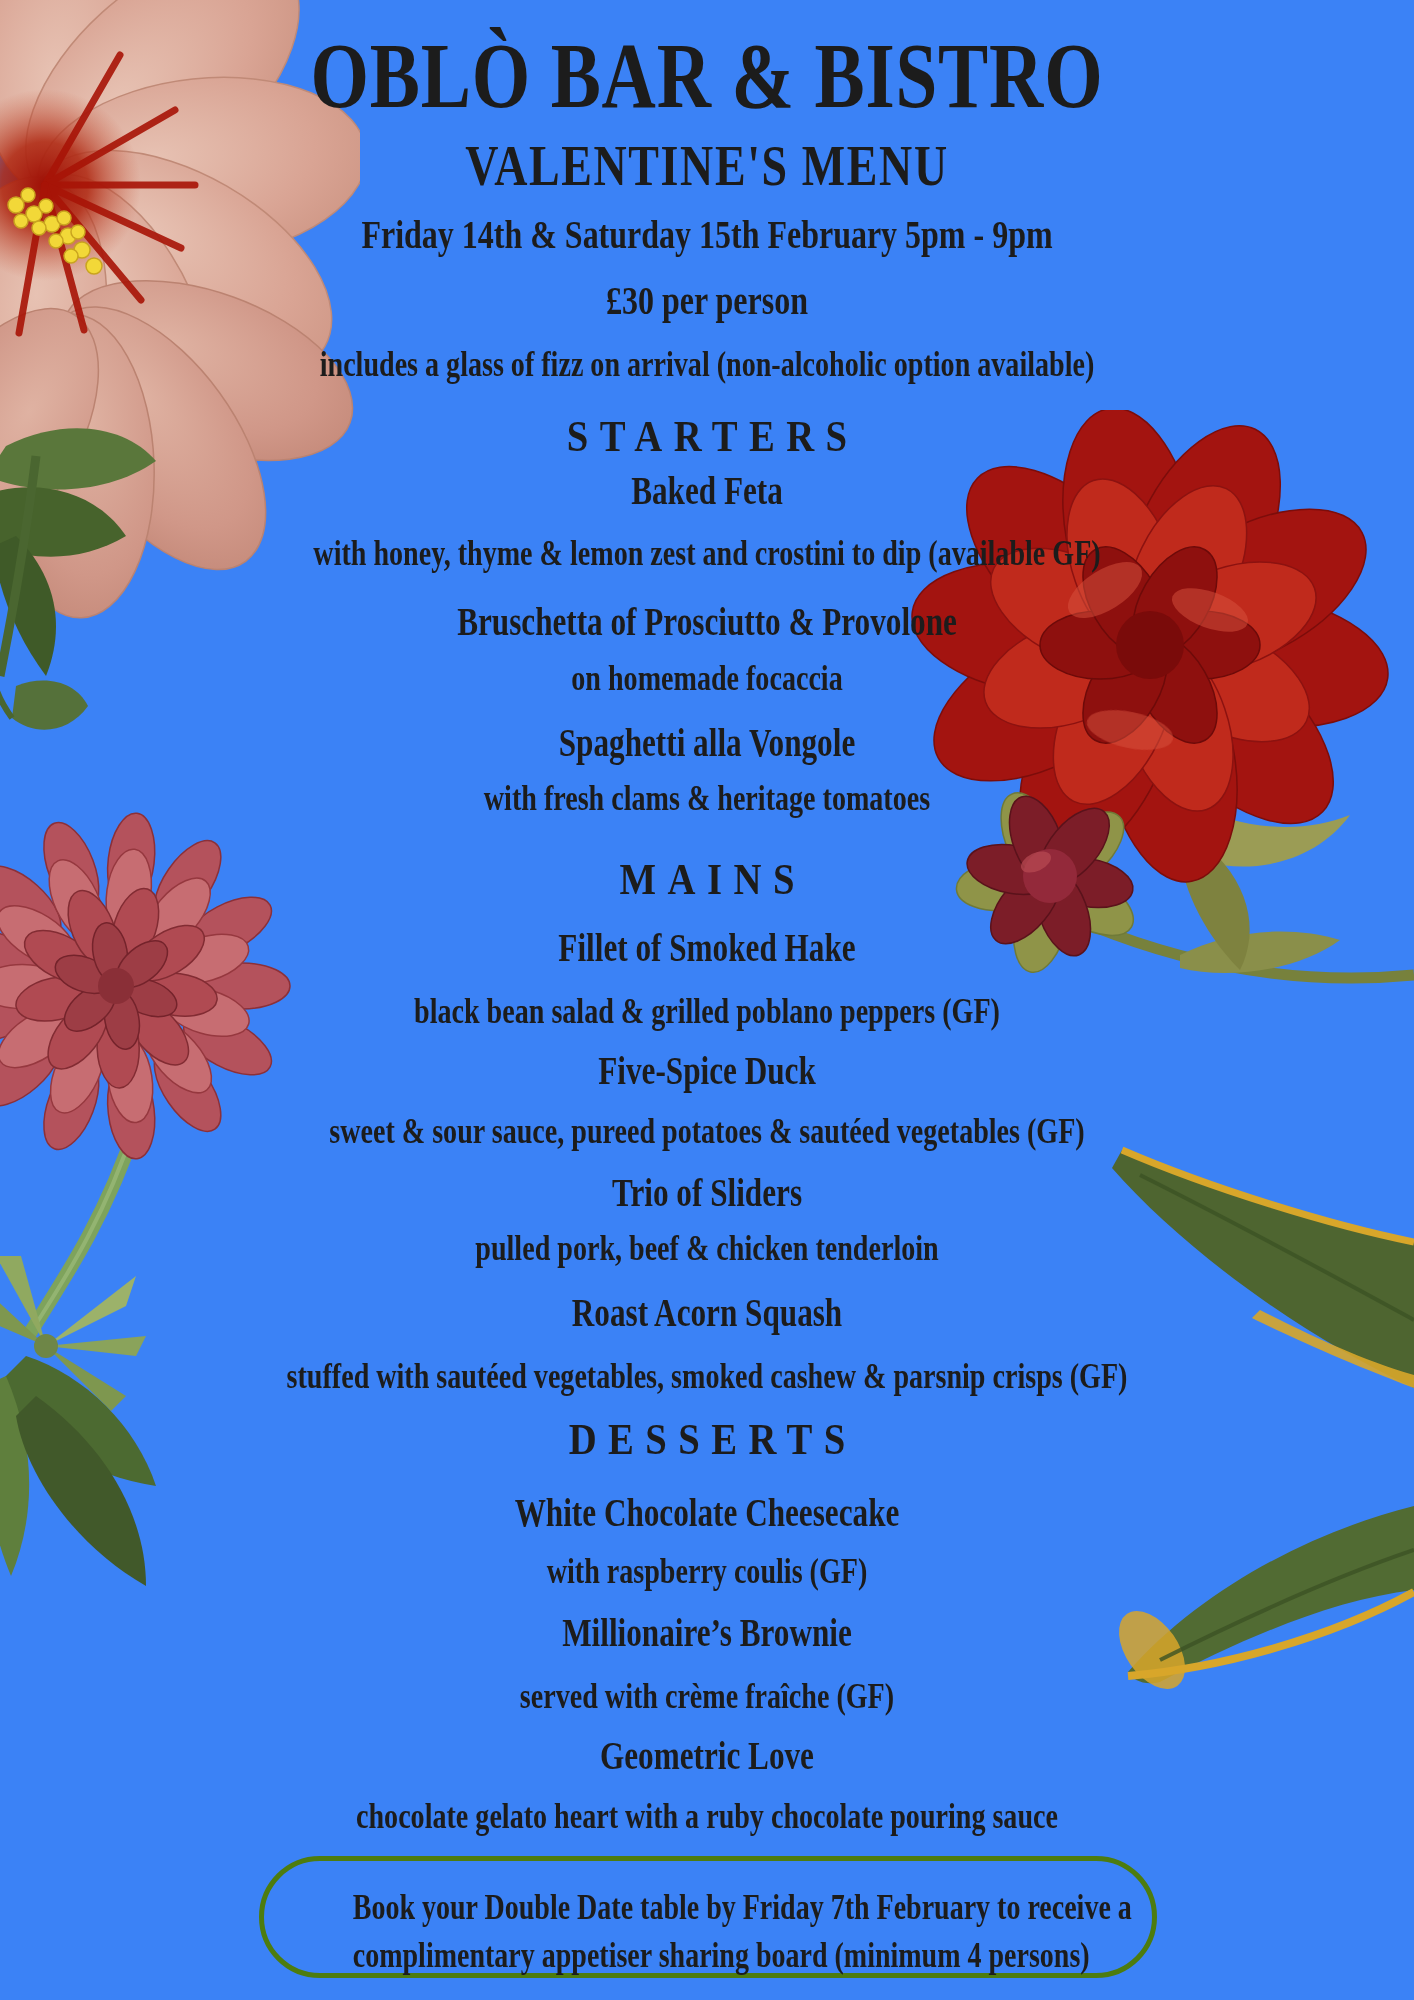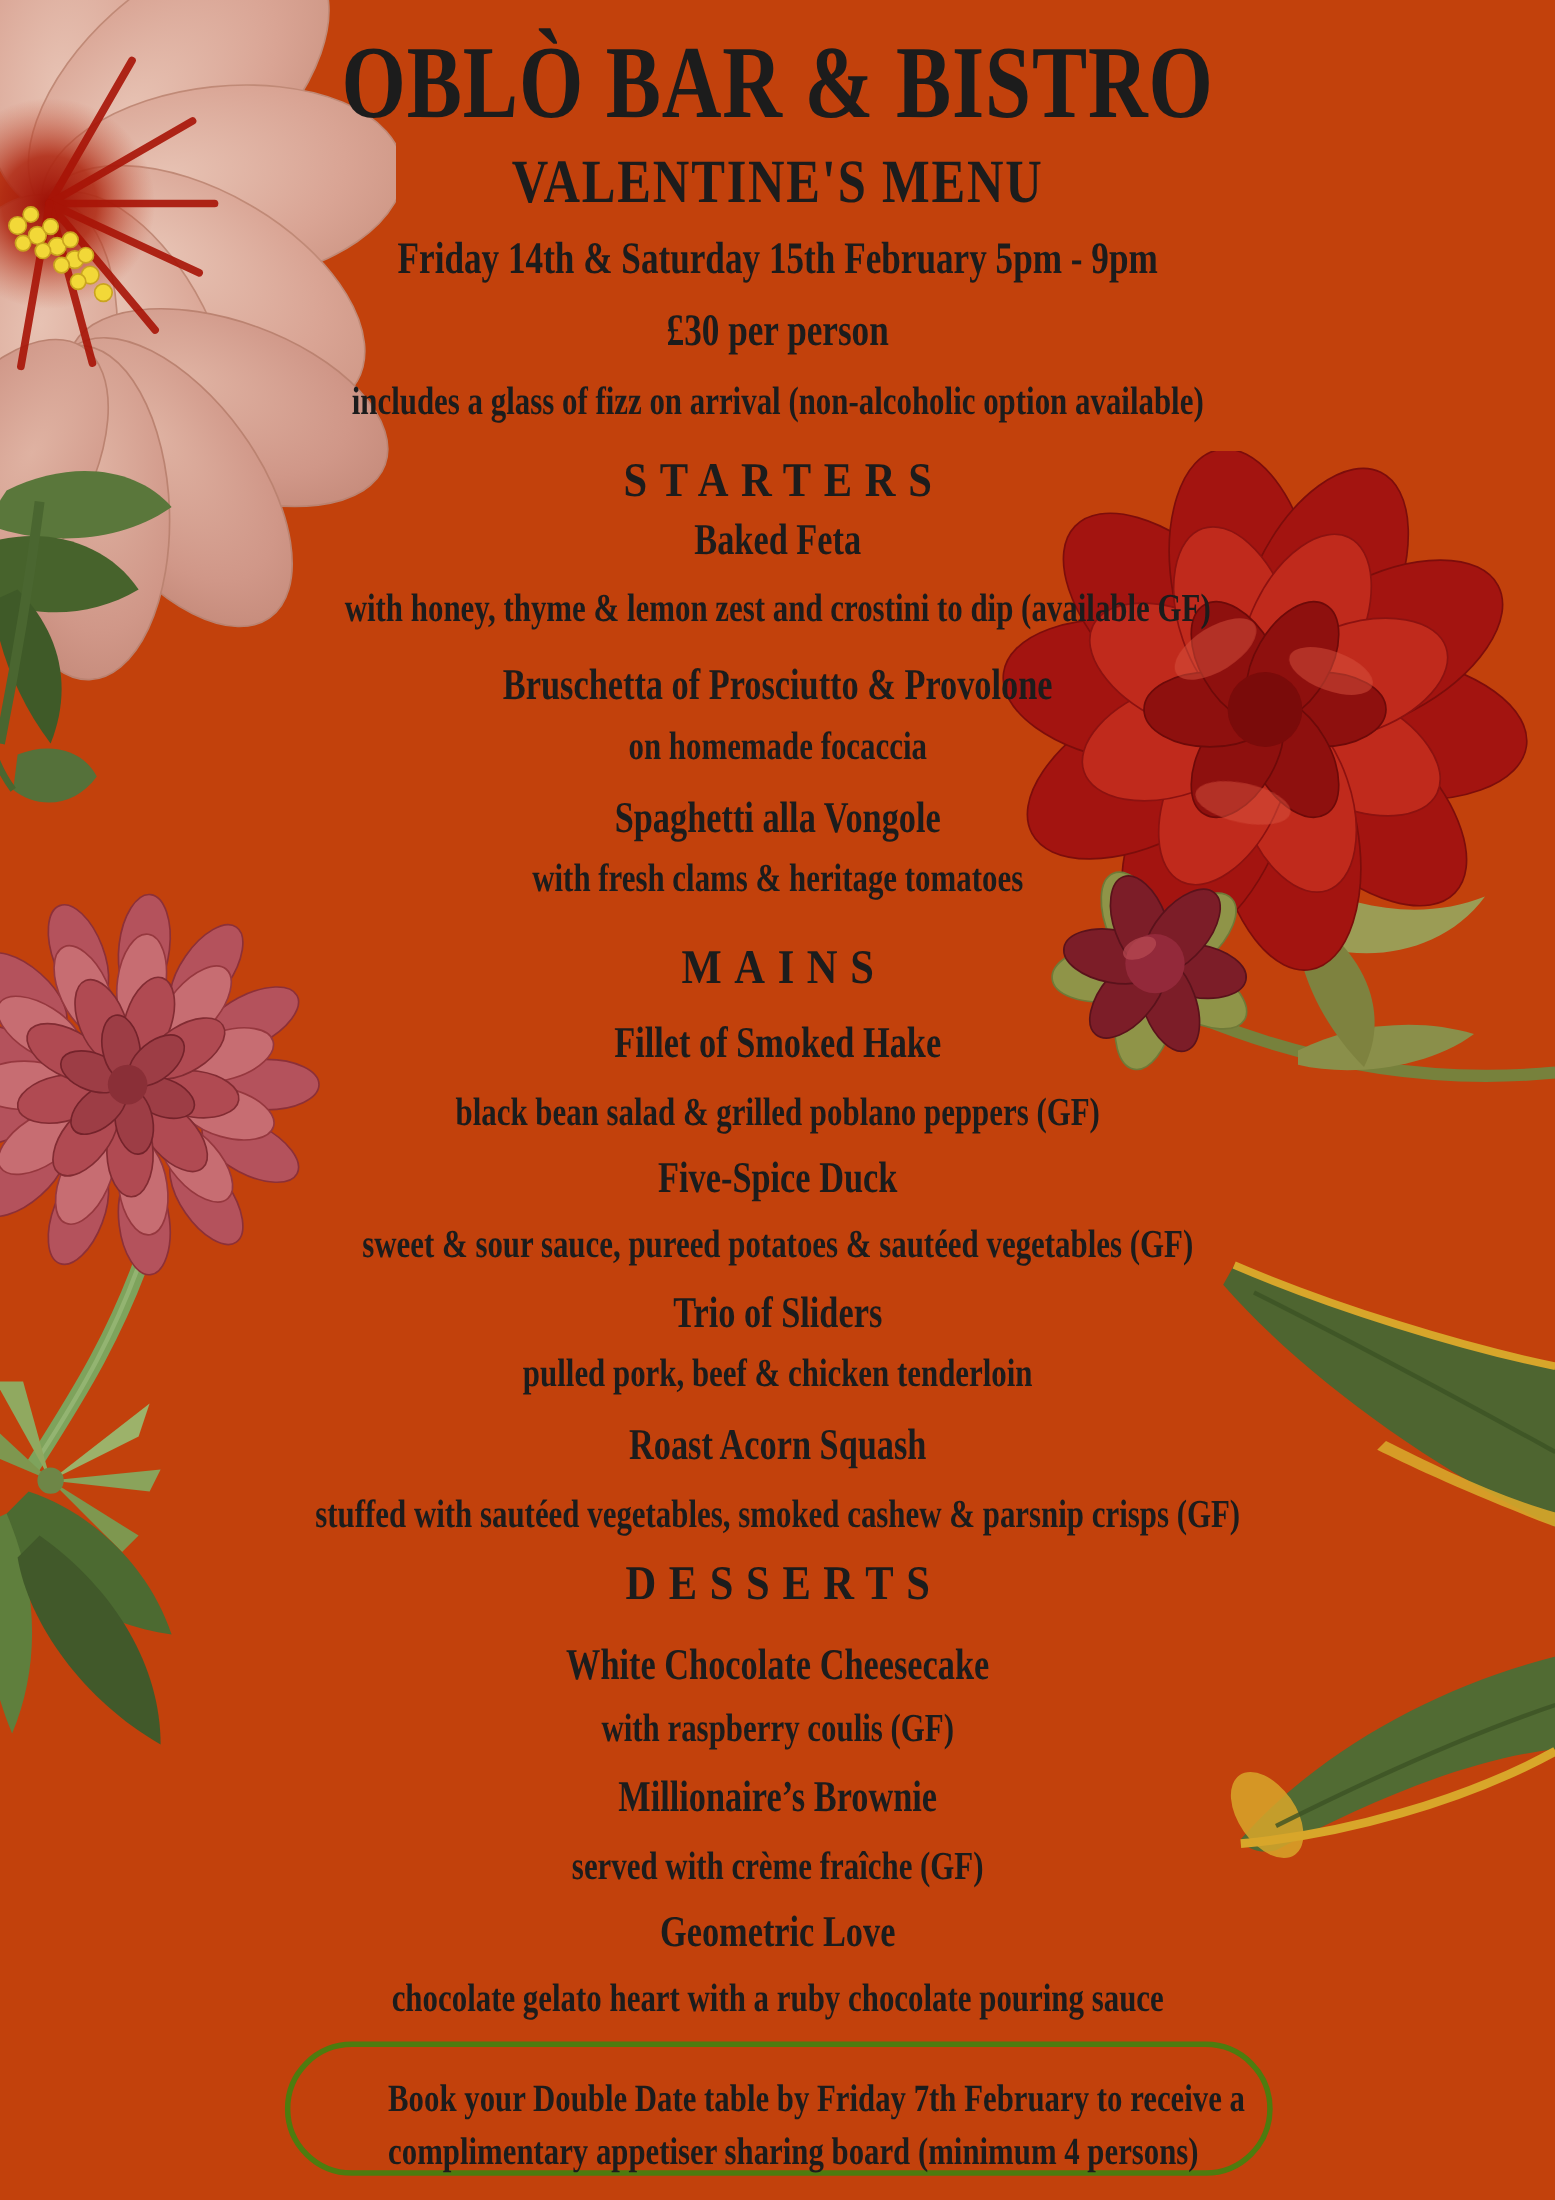--- a/index.html
+++ b/index.html
@@ -1,18 +1,18 @@
 <!DOCTYPE html>
 <html><head>
 <meta charset="utf-8">
 <style>
   html,body{margin:0;padding:0;background:#d8cdbb;}
   .page{
     position:relative; width:1414px; height:2000px;
-    background:#c2410c; overflow:hidden;
+    background:#3b82f6; overflow:hidden;
     font-family:"Liberation Serif", serif; color:#1c1c1c;
   }
   .flo{position:absolute; pointer-events:none;}
   .ln{
     position:absolute; left:0; right:0; text-align:center;
     font-weight:700; line-height:1; white-space:nowrap;
     transform:scaleX(0.78); z-index:5;
   }
   .title{font-size:94px; transform:scaleX(0.80); letter-spacing:1px;}
   .sub{font-size:56px; transform:scaleX(0.82); letter-spacing:2px;}

